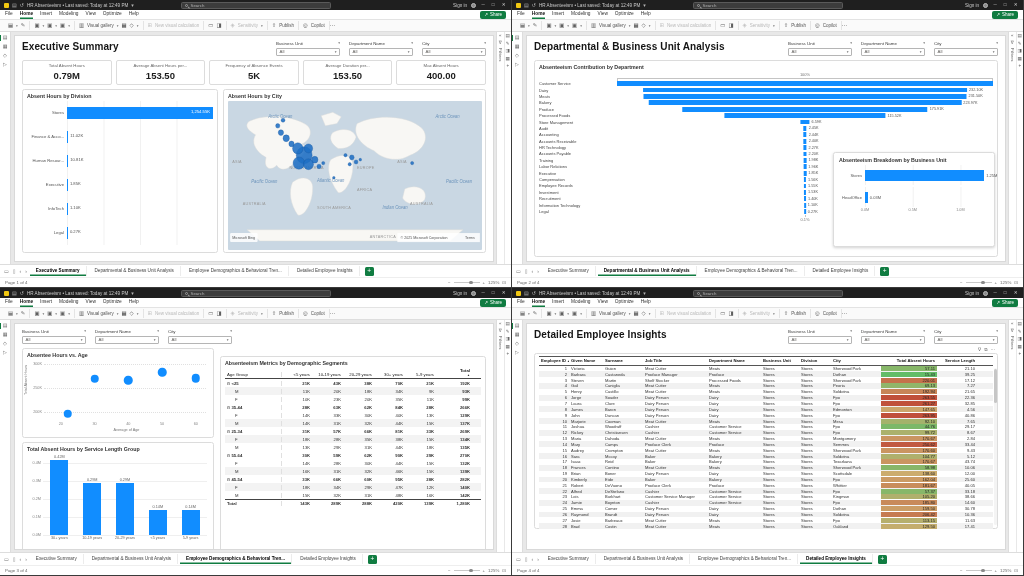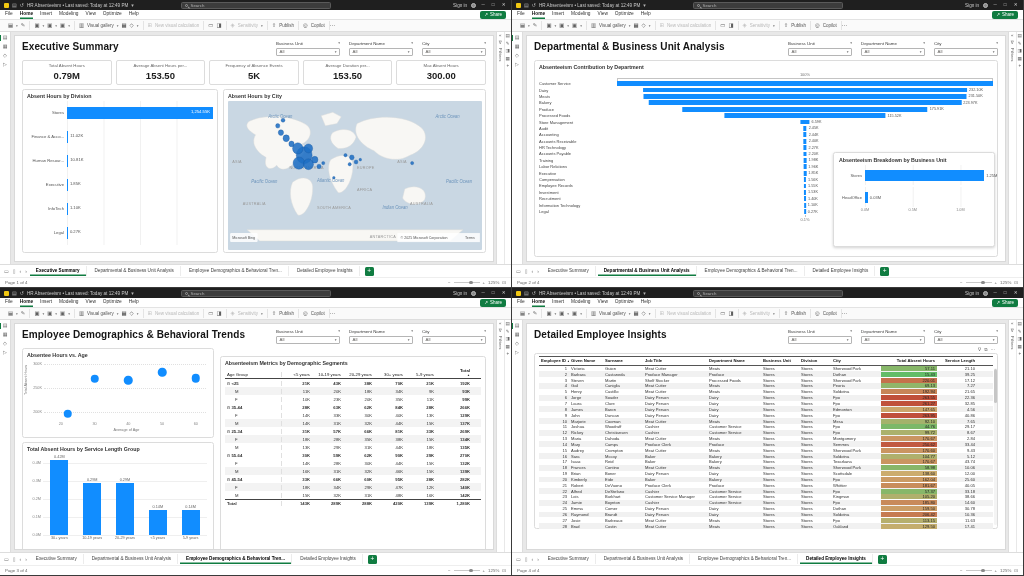--- a/index.html
+++ b/index.html
@@ -302,21 +302,21 @@
               <div class="kpi">
                 <div class="kpi-label">Frequency of Absence Events</div>
                 <div class="kpi-value">5K</div>
               </div>
               <div class="kpi">
                 <div class="kpi-label">Average Duration per...</div>
                 <div class="kpi-value">153.50</div>
               </div>
               <div class="kpi">
                 <div class="kpi-label">Max Absent Hours</div>
-                <div class="kpi-value">300.00</div>
+                <div class="kpi-value">400.00</div>
               </div>
             </div>
           <div class="charts-row">
             <div class="viz division-card">
               <div class="viz-title">Absent Hours by Division</div>
               <div class="hplot">
                   <div class="hrow">
                     <div class="hlab">Stores</div>
                     <div class="htrack">
                       <div class="hbar" style="width: 100%; left: 0px;"></div>
@@ -888,21 +888,20 @@
     <div class="workarea">
       <div class="left-rail">
           <span class="rail-ic active">▤</span>
           <span class="rail-ic">▦</span>
           <span class="rail-ic">◇</span>
           <span class="rail-ic">▷</span>
         </div>
       <div class="page-host">
         <div class="page">
           <div class="page-header">
-            <div class="page-title">Employee Demographics &amp; Behavioral Trends</div>
             <div class="slicers">
                 <div class="slicer">
                   <div class="slicer-top">
                     <span>Business Unit</span>
                     <span class="chev">▾</span>
                   </div>
                   <div class="slicer-box">
                     <span>All</span>
                     <span class="chev">▾</span>
                   </div>

